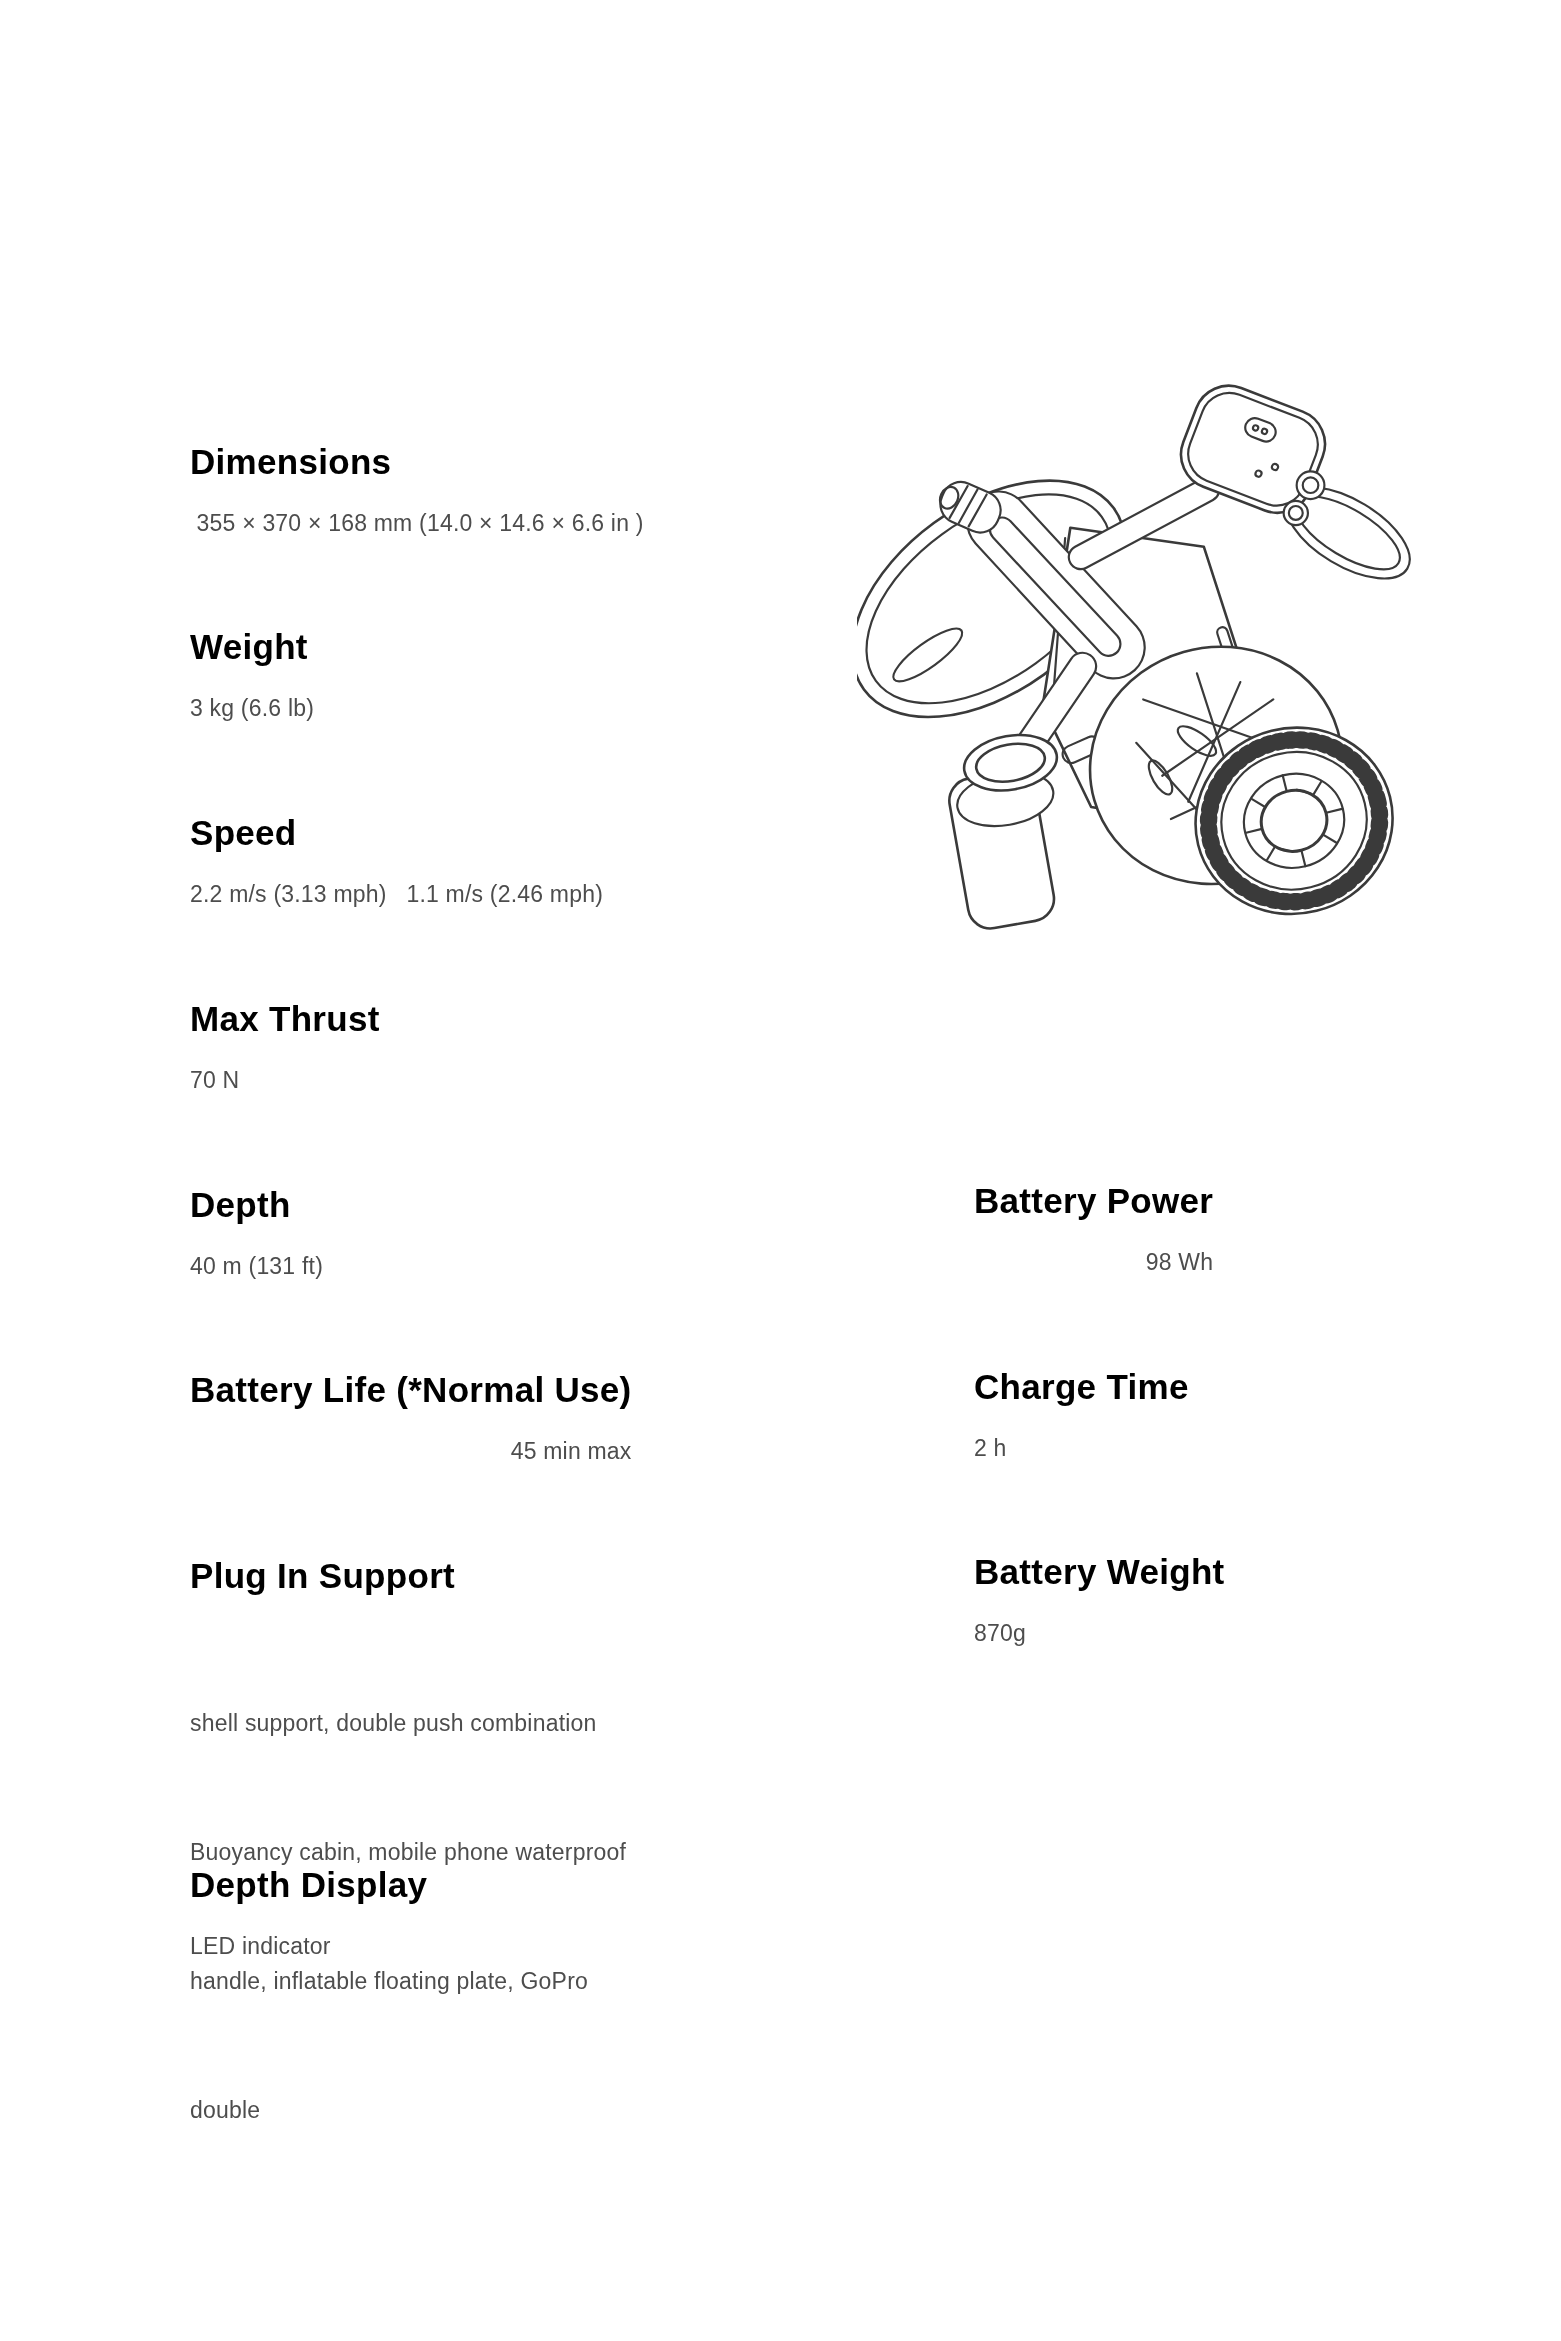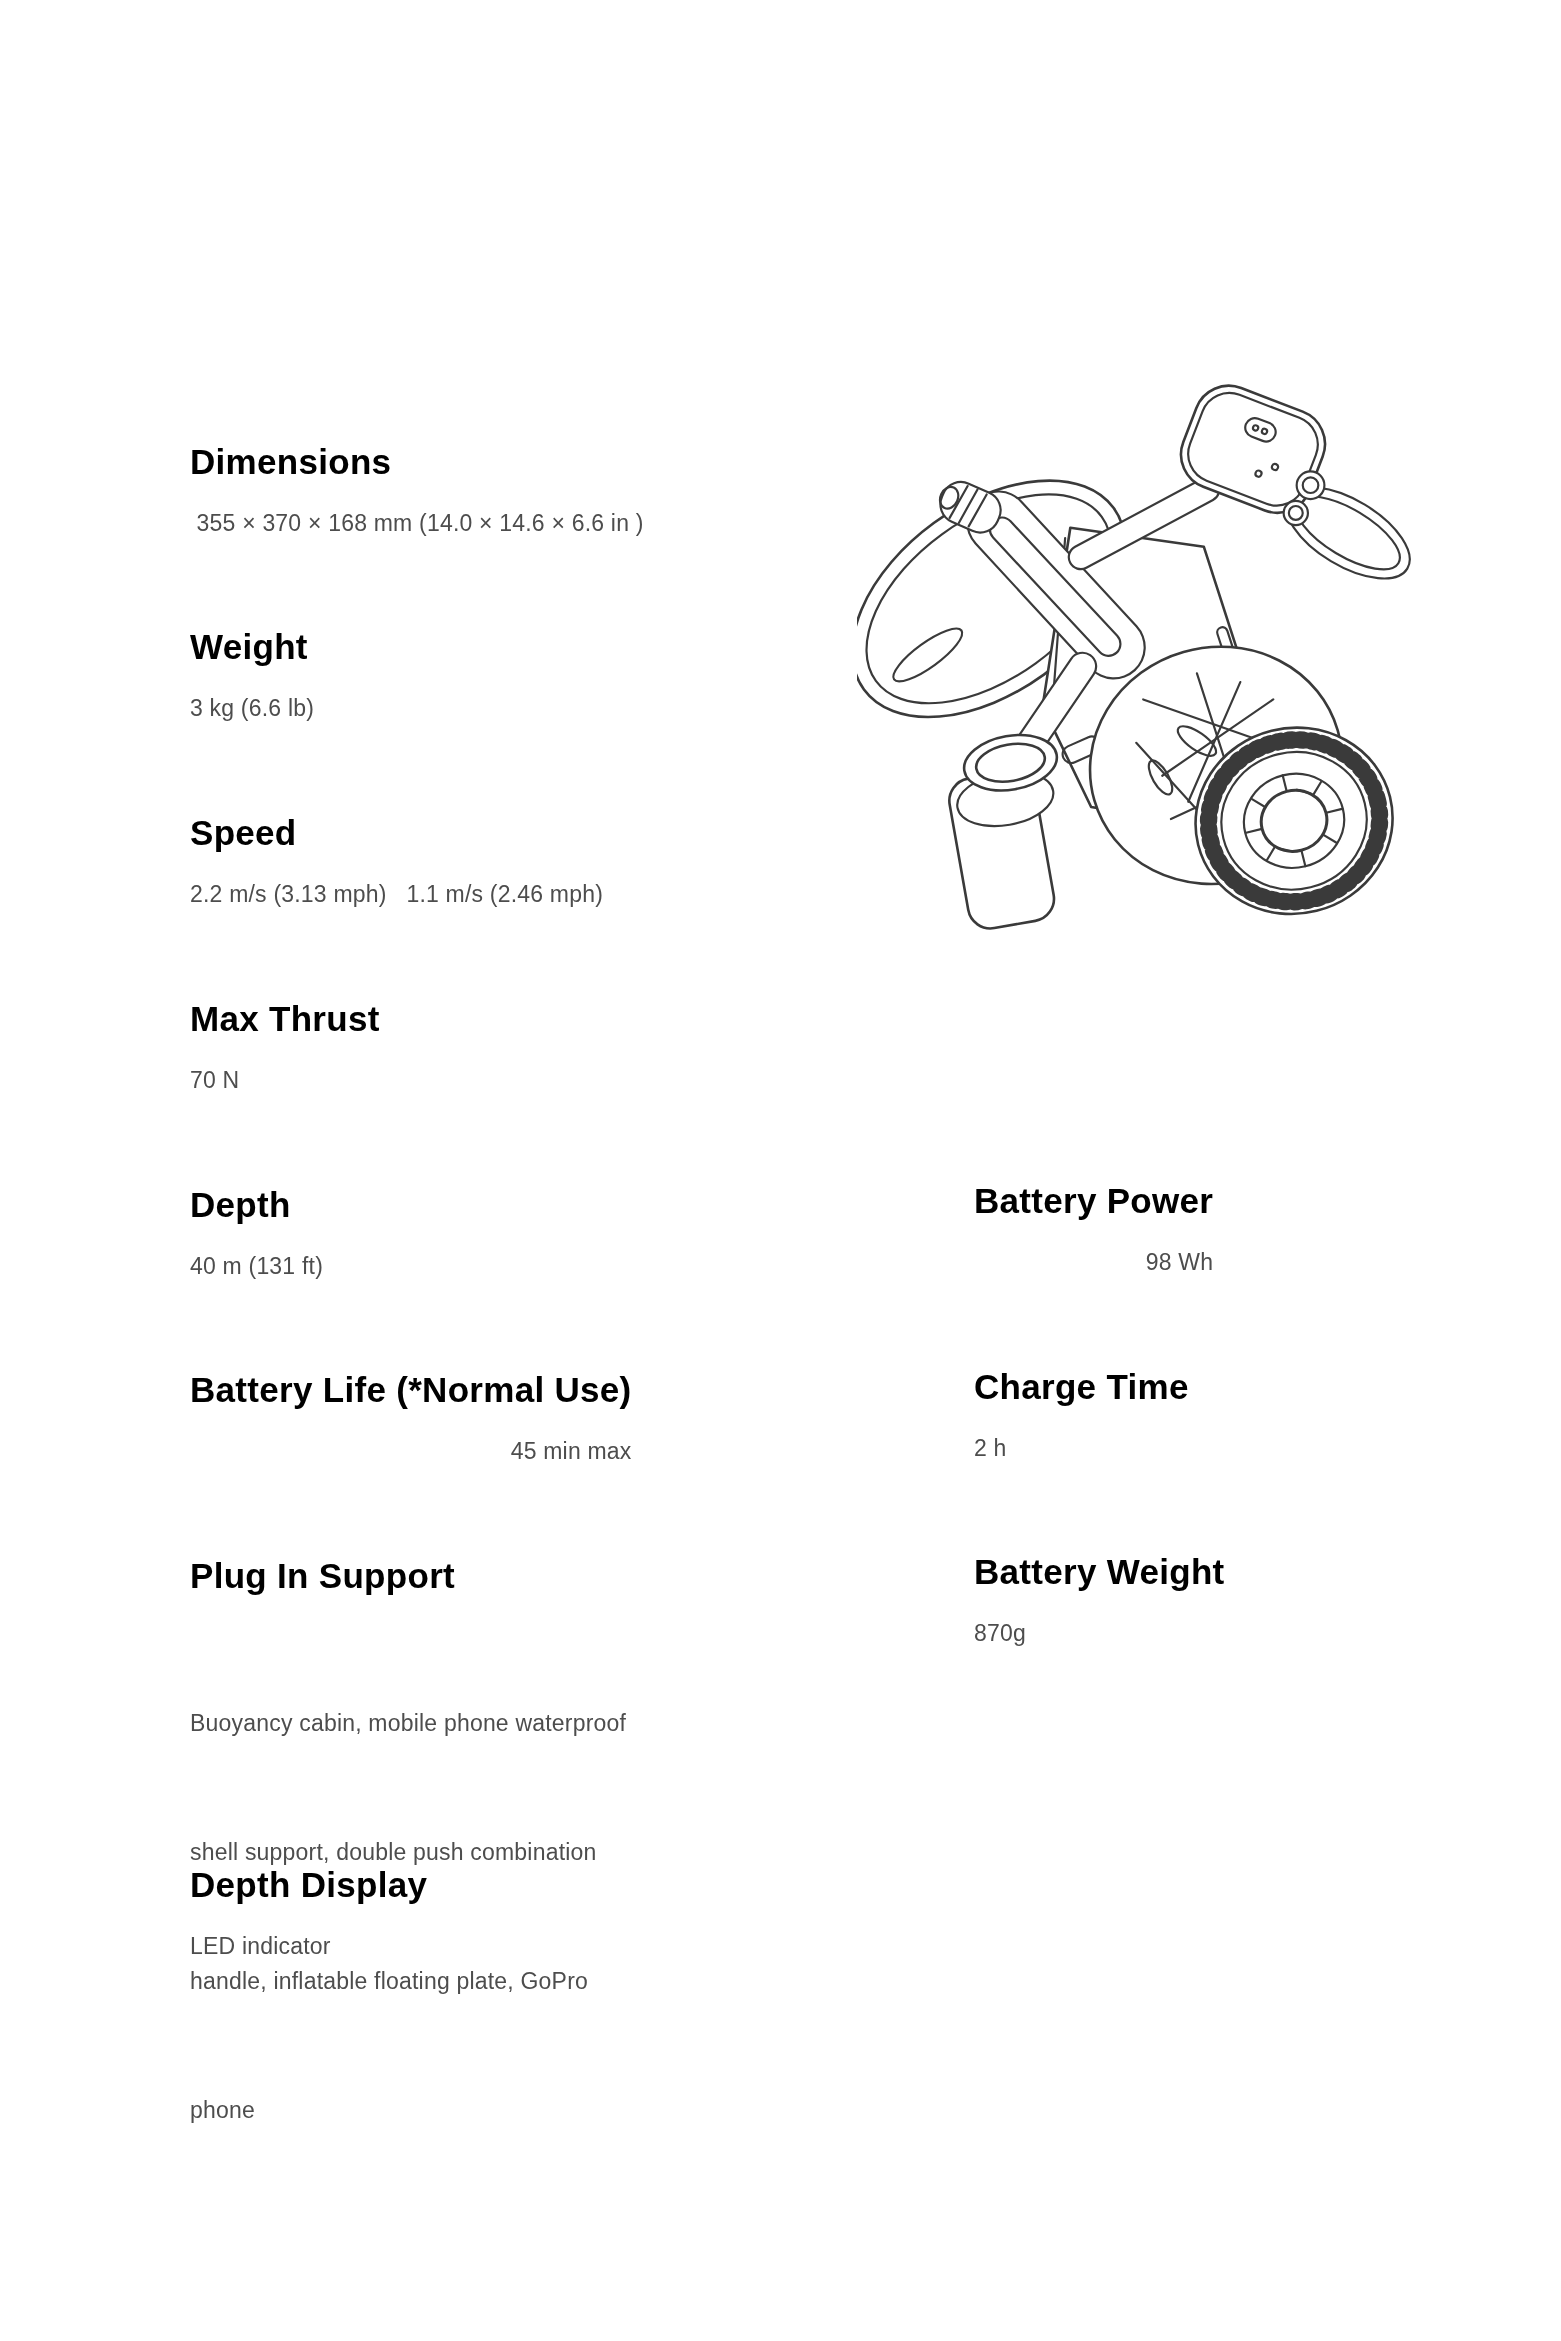--- a/index.html
+++ b/index.html
@@ -66,24 +66,24 @@
 </section>
 
 <section class="spec" style="left:190px; top:1369px;text-align:right;">
   <h2>Battery Life (*Normal Use)</h2>
   <div class="value">45 min max</div>
 </section>
 
 <section class="spec" style="left:190px; top:1555px;">
   <h2>Plug In Support</h2>
   <div class="value multiline">
+    <div>shell support, double push combination</div>
     <div>Buoyancy cabin, mobile phone waterproof</div>
-    <div>shell support, double push combination</div>
     <div>handle, inflatable floating plate, GoPro</div>
-    <div>phone</div>
+    <div>double</div>
   </div>
 </section>
 
 <section class="spec" style="left:190px; top:1864px;">
   <h2>Depth Display</h2>
   <div class="value">LED indicator</div>
 </section>
 
 <section class="spec" style="left:974px; top:1180px;text-align:right;">
   <h2>Battery Power</h2>

